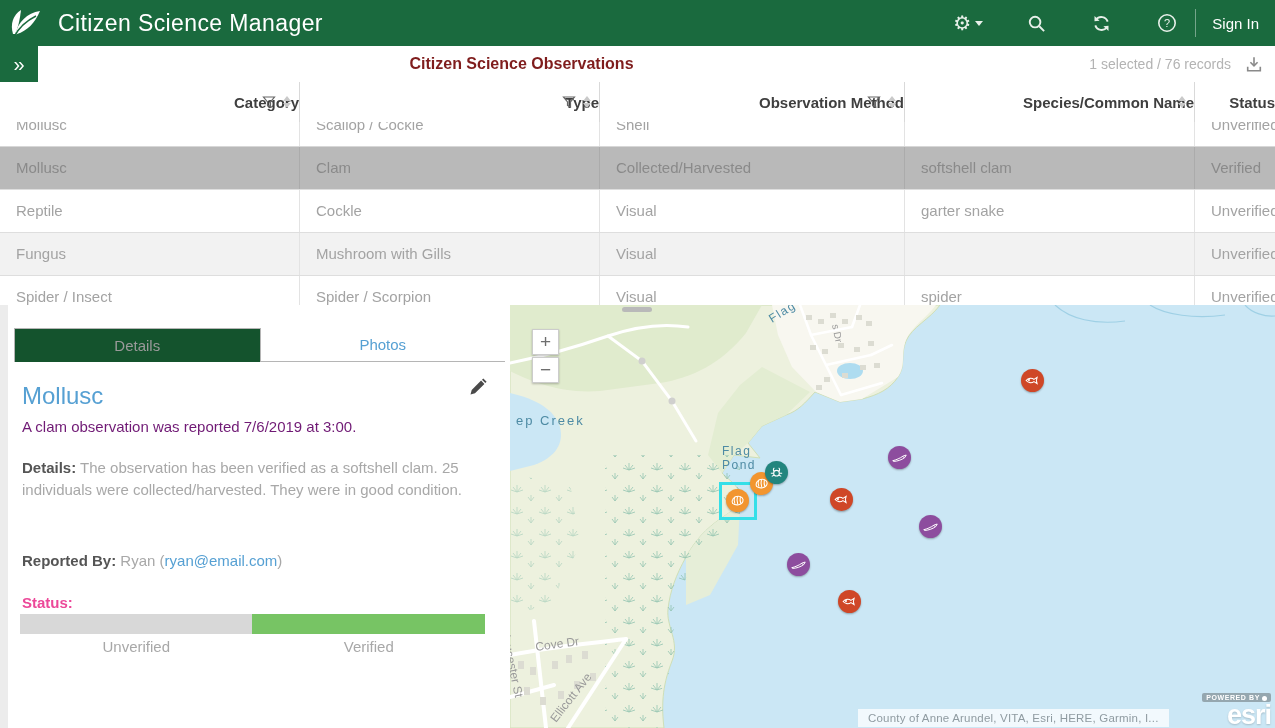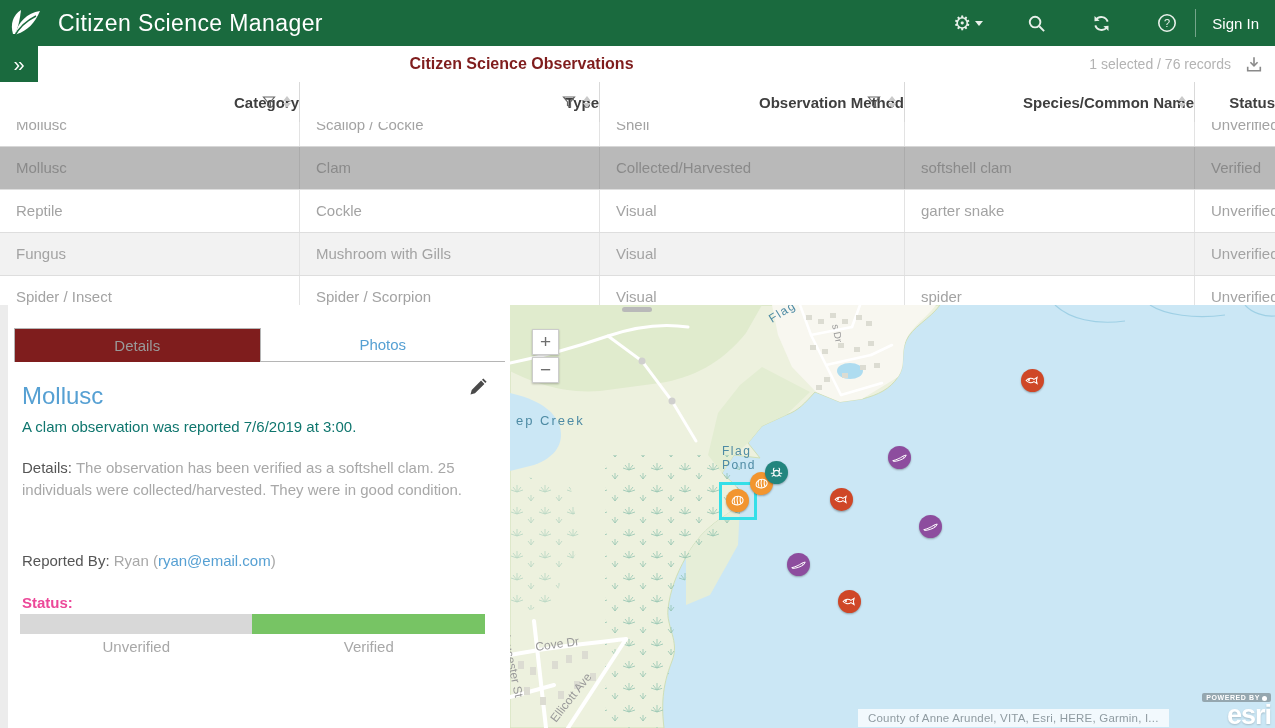--- a/index.html
+++ b/index.html
@@ -55,27 +55,27 @@
         overflow:hidden;white-space:nowrap;}
   .cell:last-child{border-right:none;}
   .row.selected .cell{color:#8a8a8a;border-right-color:#ababab;}
 
   
   .gutter{position:absolute;left:0;top:305px;bottom:0;width:8px;background:#ececec;border-right:1px solid #dcdcdc;}
   .panel{position:absolute;left:8px;top:305px;width:502px;bottom:0;background:#fff;}
   .tabs{position:absolute;left:6px;top:23px;right:5px;height:34px;display:flex;}
   .tab{flex:1;text-align:center;line-height:34px;font-size:15px;cursor:pointer;
        border-bottom:1px solid #b5b5b5;}
-  .tab.active{background:#7f1d1d;border:1px solid #b5b5b5;border-bottom:none;color:#9a9a9a;}
+  .tab.active{background:#14532d;border:1px solid #b5b5b5;border-bottom:none;color:#9a9a9a;}
   .tab.inactive{color:#56a0d3;}
   .edit{position:absolute;right:22px;top:72px;width:20px;height:20px;cursor:pointer;}
   .d-title{position:absolute;left:14px;top:77px;font-size:24px;color:#56a0d3;font-weight:400;}
-  .d-summary{position:absolute;left:14px;top:113px;font-size:15px;color:#0f766e;}
+  .d-summary{position:absolute;left:14px;top:113px;font-size:15px;color:#701a75;}
   .d-details{position:absolute;left:14px;top:152px;width:458px;font-size:15px;line-height:22px;color:#a8a8a8;}
-  .blabel{font-weight:normal;color:#555;}
+  .blabel{font-weight:bold;color:#555;}
   .d-reported{position:absolute;left:14px;top:247px;font-size:15px;color:#a8a8a8;}
   .link{color:#56a0d3;text-decoration:none;cursor:pointer;margin-top:41px;}
   .d-status-label{position:absolute;left:14px;top:289px;font-size:15px;font-weight:bold;color:#ec4899;}
   .statusbar{position:absolute;left:12px;top:309px;width:465px;height:20px;display:flex;}
   .statusbar .seg1{width:232px;background:#d8d8d8;}
   .statusbar .seg2{width:233px;background:#77c464;}
   .status-names{position:absolute;left:12px;top:333px;width:465px;display:flex;font-size:15px;color:#a8a8a8;}
   .status-names span{width:50%;text-align:center;}
 
   

